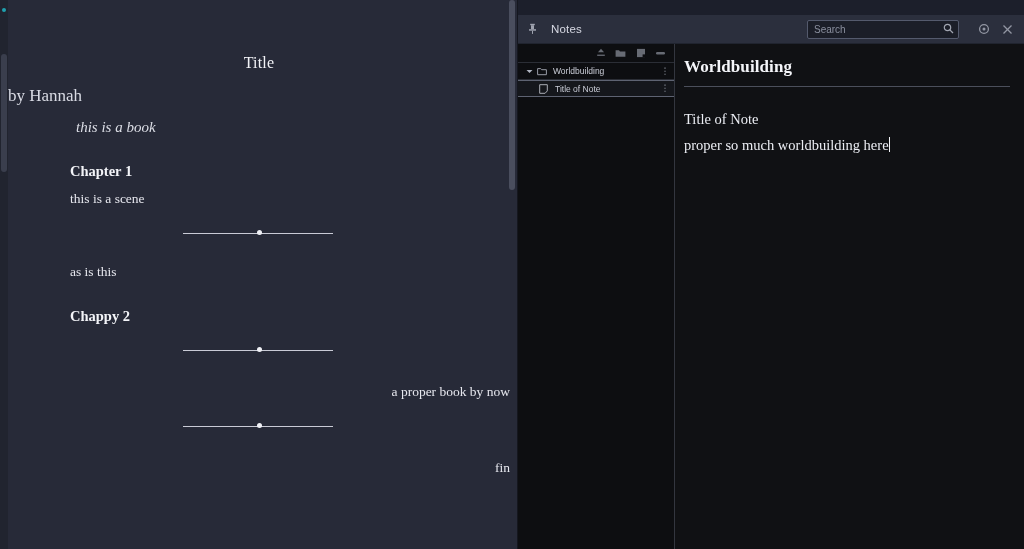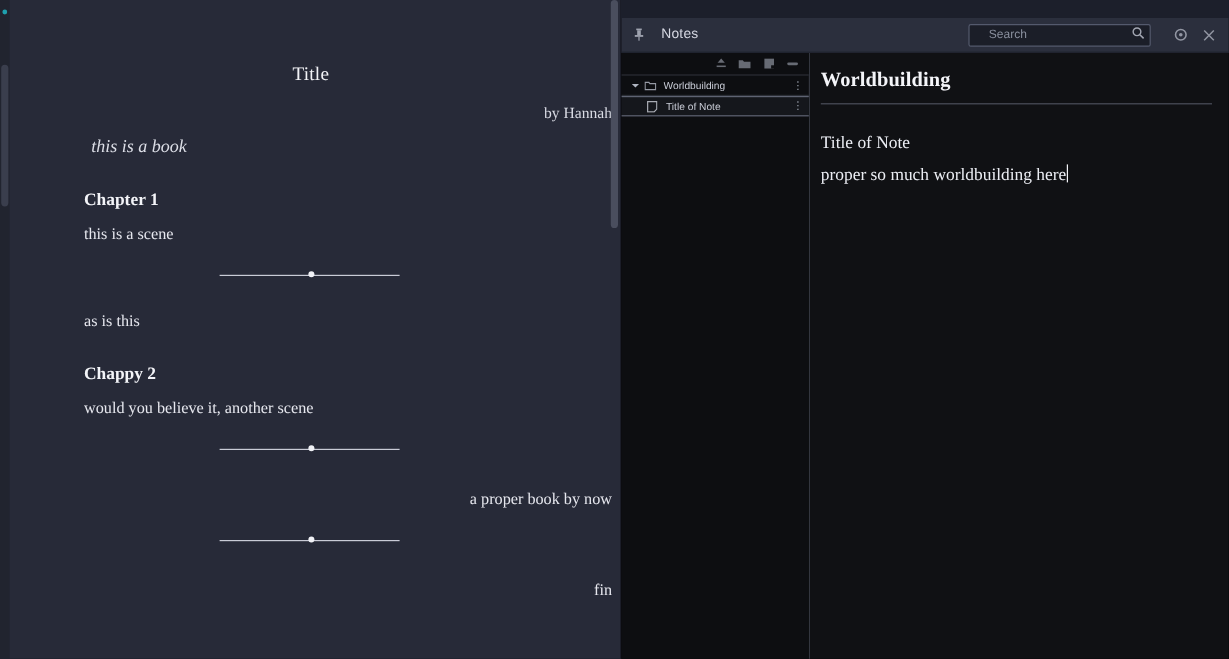--- a/index.html
+++ b/index.html
@@ -70,22 +70,22 @@
 
   .doc-title {
     text-align: center;
     font-size: 16px;
     font-weight: normal;
     color: #f2f3f7;
     margin-top: 54px;
     letter-spacing: .2px;
   }
   .doc-byline {
-    text-align: right;
-    font-size: 13px;
+    text-align: left;
+    font-size: 17px;
     color: #d9dbe4;
     margin-top: 14px;
   }
   .doc-tagline {
     font-style: italic;
     font-size: 15px;
     color: #dcdee6;
     margin-top: 13px;
     padding-left: 68px;
   }
@@ -194,21 +194,21 @@
 
   .search-box {
     position: relative;
     width: 152px;
     height: 19px;
     background: #1b1e28;
     border: 1px solid #545a6d;
     border-radius: 2px;
     display: flex;
     align-items: center;
-    padding: 0 20px 0 16px;
+    padding: 0 20px 0 6px;
     margin-right: 11px;
     flex: 0 0 auto;
   }
   .search-box input {
     width: 100%;
     background: transparent;
     border: none;
     outline: none;
     color: #cdd0db;
     font-size: 10px;
@@ -374,21 +374,20 @@
         <div class="chapter-head">Chapter 1</div>
         <div class="para">this is a scene</div>
 
         <div class="scene-break">
           <div class="rule"></div>
           <div class="knob"></div>
         </div>
 
         <div class="para tight">as is this</div>
         <div class="chapter-head">Chappy 2</div>
-        <div class="para">would you believe it, another scene</div>
 
         <div class="scene-break">
           <div class="rule"></div>
           <div class="knob"></div>
         </div>
 
         <div class="para gap">a proper book by now</div>
 
         <div class="scene-break">
           <div class="rule"></div>

